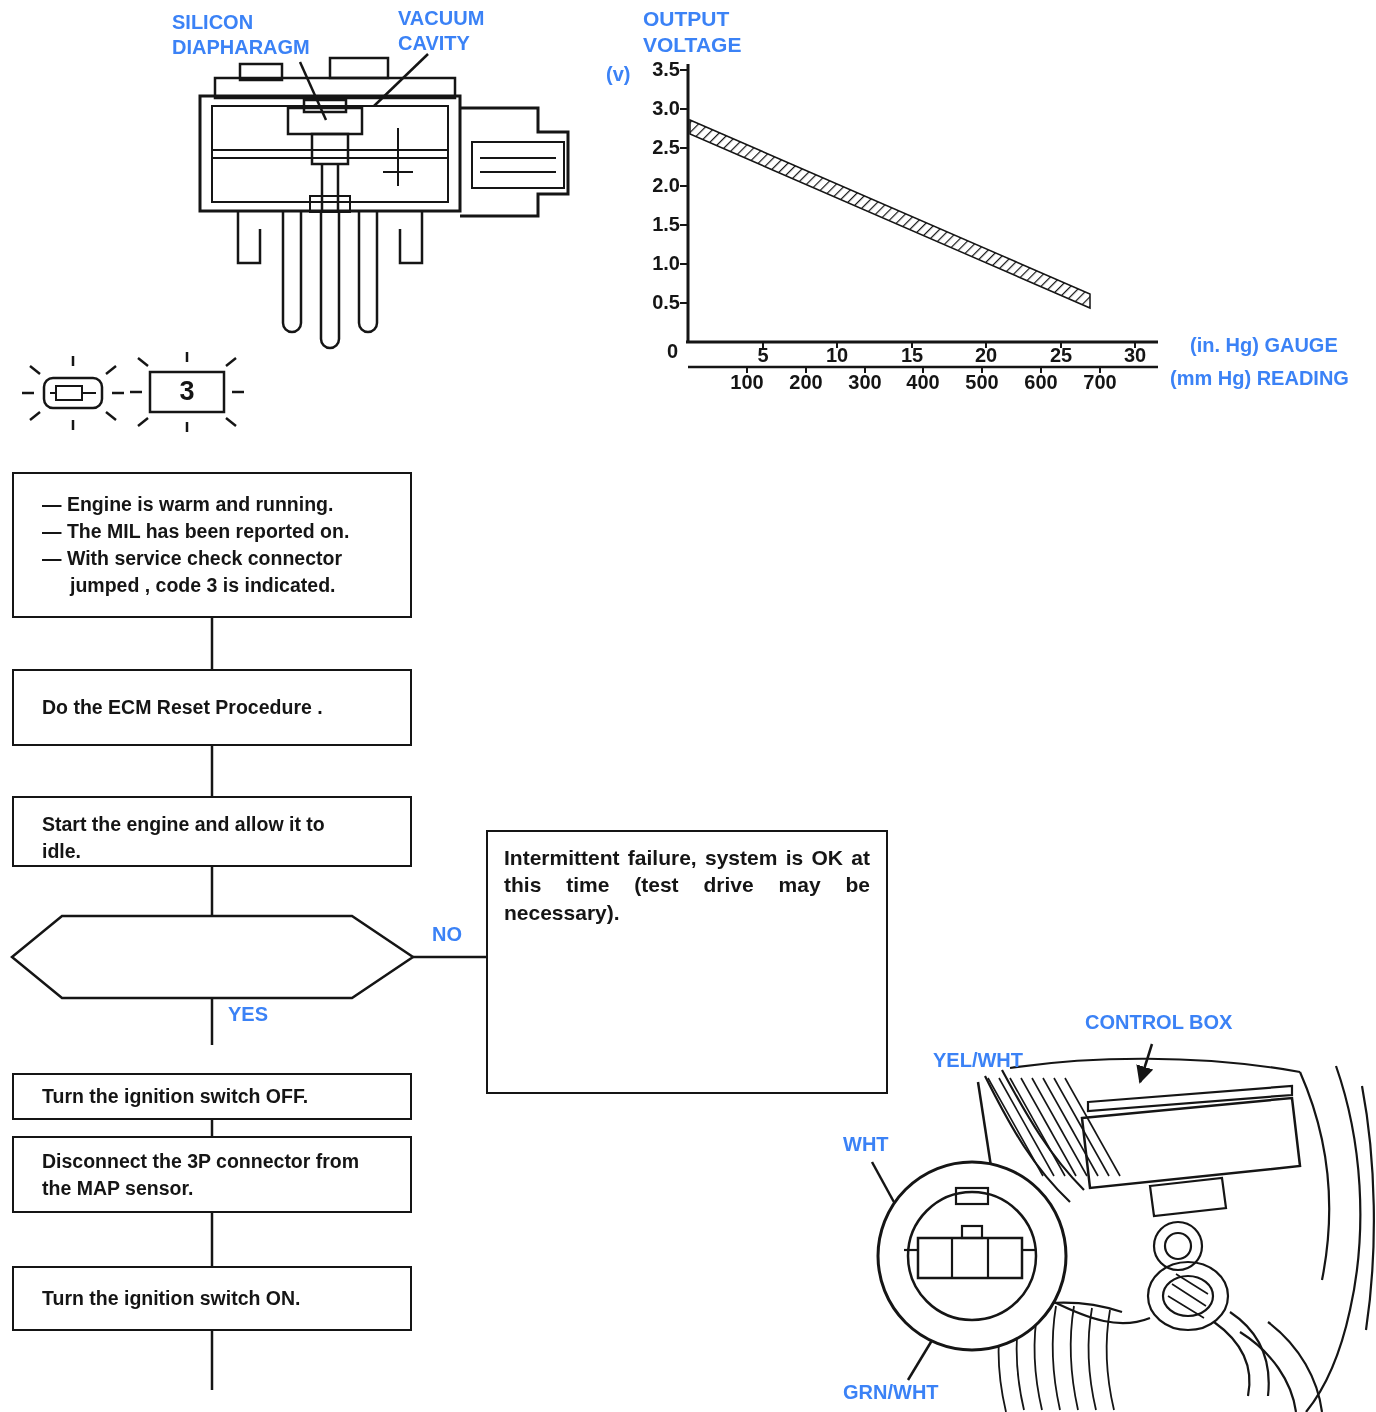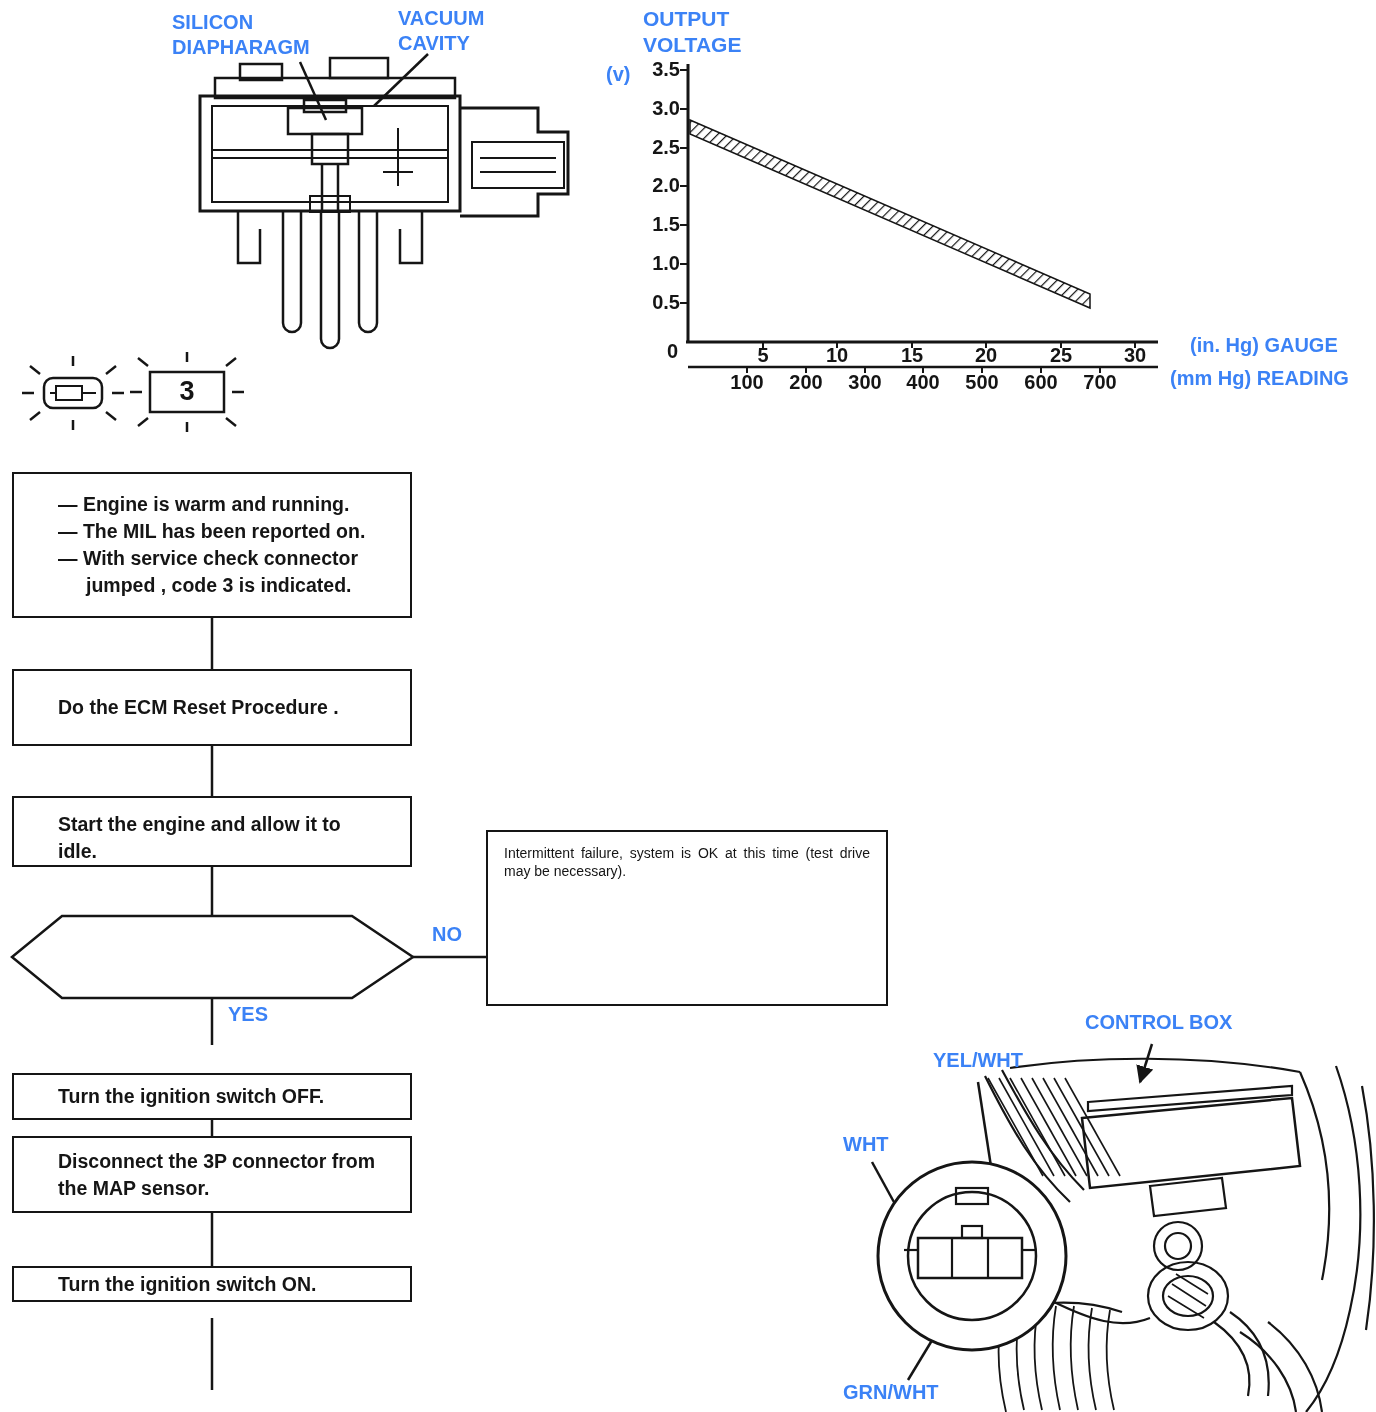--- a/index.html
+++ b/index.html
@@ -9,27 +9,27 @@
   #art { position:absolute; left:0; top:0; }
 
   .lbl { position:absolute; font-weight:700; font-size:20px; line-height:1.25;
          white-space:pre-line; color:#3b82f6; }
   .tick { position:absolute; font-weight:700; font-size:20px; color:#151515; }
   .y-tick { width:42px; text-align:right; }
   .x-tick { width:44px; text-align:center; }
 
   .fbox { position:absolute; left:12px; width:400px; border:2.5px solid #151515;
           background:#fff; display:flex; flex-direction:column; justify-content:center;
-          padding-left:44px; padding-right:12px; font-weight:700; font-size:19.5px;
+          padding-left:28px; padding-right:12px; font-weight:700; font-size:19.5px;
           line-height:1.38; white-space:pre-line; color:#151515; }
   .fbox .indent { margin-left:28px; }
 
-  .note { position:absolute; left:486px; top:830px; width:402px; height:176px;
+  .note { position:absolute; left:486px; top:830px; width:402px; height:264px;
           border:2.5px solid #151515; background:#fff; padding:12px 16px;
-          font-weight:400; font-size:14px; line-height:1.3; text-align:justify; }
+          font-weight:700; font-size:21px; line-height:1.3; text-align:justify; }
   .note p { margin:0; }
 
   .code-num { position:absolute; left:150px; top:376px; width:74px; text-align:center;
               font-weight:700; font-size:27px; }
   .decision-text { position:absolute; left:80px; top:930px; width:290px; font-weight:700;
                    font-size:19.5px; line-height:1.4; white-space:pre-line; }
 </style>
 </head>
 <body>
 
@@ -255,21 +255,21 @@
 
   <div class="fbox" style="top:1045px; height:47px;margin-top:28px;">
     <div>Turn the ignition switch OFF.</div>
   </div>
 
   <div class="fbox" style="top:1136px; height:77px;">
     <div>Disconnect the 3P connector from
 the MAP sensor.</div>
   </div>
 
-  <div class="fbox" style="top:1266px; height:36px;">
+  <div class="fbox" style="top:1266px; height:65px;">
     <div>Turn the ignition switch ON.</div>
   </div>
 
   <div class="lbl" style="left:1085px; top:1010px;">CONTROL BOX</div>
   <div class="lbl" style="left:933px; top:1048px;">YEL/WHT</div>
   <div class="lbl" style="left:843px; top:1132px;">WHT</div>
   <div class="lbl" style="left:843px; top:1380px;">GRN/WHT</div>
 
 </div>
 

